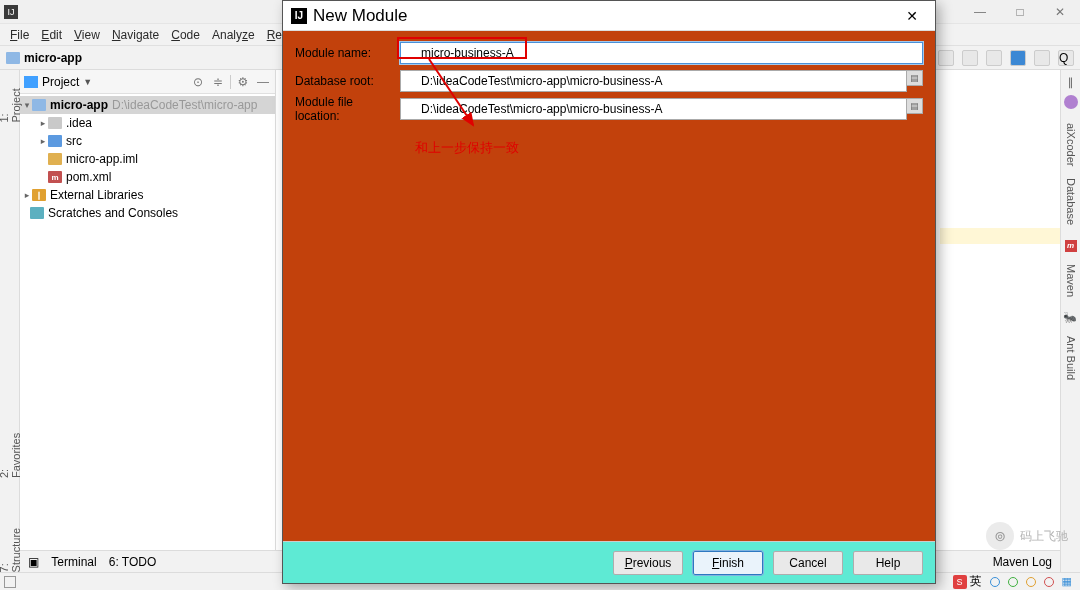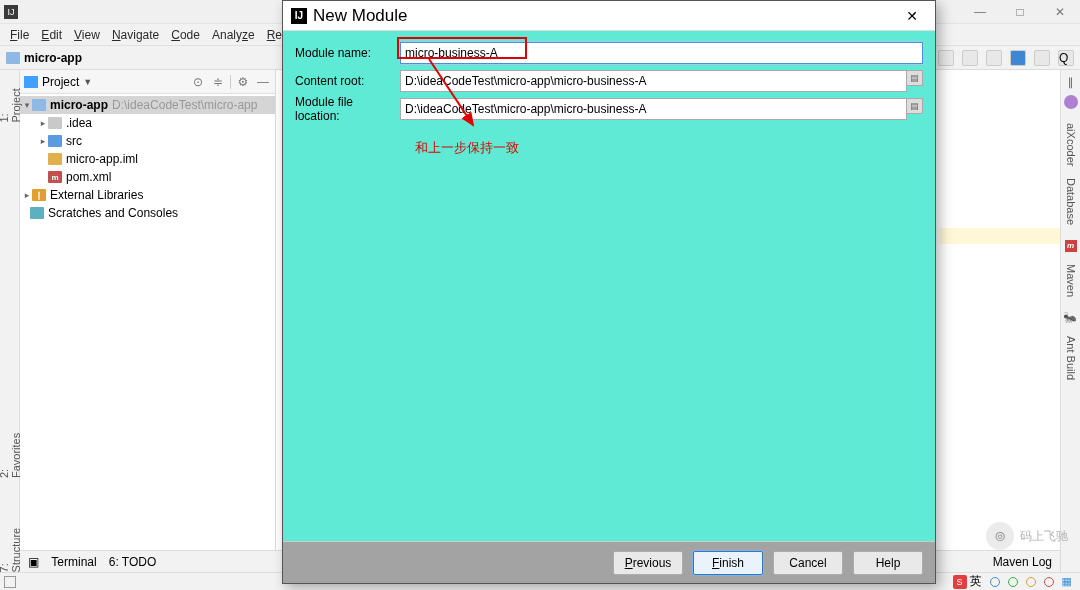--- a/index.html
+++ b/index.html
@@ -77,32 +77,32 @@
 .status .chip { display:flex; align-items:center; gap:3px; margin:0 4px; font-size:11px; }
 .status .s-ico { width:14px; height:14px; background:#e04040; border-radius:2px; color:#fff; font-size:9px; display:flex; align-items:center; justify-content:center; }
 .status .col-ico { width:10px; height:10px; border:1px solid; border-radius:50%; }
 
 
 .dialog { position:absolute; top:0; left:282px; width:654px; height:584px; background:#f0f0f0; border:1px solid #555; box-shadow:4px 4px 12px rgba(0,0,0,0.3); }
 .dlg-title { height:30px; background:#fff; border-bottom:1px solid #ddd; display:flex; align-items:center; padding:0 8px; }
 .dlg-title .ij-icon { width:16px; height:16px; background:#000; color:#fff; font-size:10px; display:flex; align-items:center; justify-content:center; margin-right:6px; font-weight:bold; }
 .dlg-title .t { flex:1; font-size:17px; }
 .dlg-title .x { width:30px; text-align:center; font-size:14px; }
-.dlg-body { padding:10px 12px; background:#5eead4; height:510px; }
+.dlg-body { padding:10px 12px; background:#c2410c; height:510px; }
 .form-row { display:flex; align-items:center; height:24px; margin-bottom:4px; }
 .form-row label { width:105px; font-size:12px; color:#000; }
-.form-row input { flex:1; height:22px; border:1px solid #aaa; padding:0 4px; font-size:12px; background:#fff; }
+.form-row input { flex:1; height:22px; border:1px solid #aaa; padding:0 20px; font-size:12px; background:#fff; }
 .form-row input.focused { border:1px solid #4a90d9; outline:1px solid #a5c8ea; }
 .form-row .browse-ico { width:16px; height:16px; margin-left:0; background:#ddd; border:1px solid #aaa; border-left:none; display:flex; align-items:center; justify-content:center; font-size:9px; color:#666; }
 .form-row .inp-wrap { flex:1; display:flex; }
 .redbox { position:absolute; border:2px solid #e00000; pointer-events:none; }
 .arrow-svg { position:absolute; pointer-events:none; }
 .anno { position:absolute; color:#e00000; font-size:13px; font-family:"Microsoft YaHei","SimSun",sans-serif; }
 
-.dlg-buttons { position:absolute; bottom:0; left:0; right:0; height:42px; border-top:1px solid #ccc; background:#a3a3a3; display:flex; align-items:center; justify-content:flex-end; padding:0 12px; gap:10px; }
+.dlg-buttons { position:absolute; bottom:0; left:0; right:0; height:42px; border-top:1px solid #ccc; background:#5eead4; display:flex; align-items:center; justify-content:flex-end; padding:0 12px; gap:10px; }
 .dlg-buttons button { min-width:70px; height:24px; border:1px solid #adadad; background:#e9e9e9; font-size:12px; border-radius:2px; padding:0 10px; cursor:pointer; }
 .dlg-buttons button.primary { border:1px solid #2e77c0; background:#eaf3fb; outline:1px solid #7fb3e0; }
 .dlg-buttons button u { text-decoration:underline; }
 
 
 .watermark { position:absolute; right:12px; bottom:40px; display:flex; align-items:center; gap:6px; opacity:0.85; }
 .watermark .wicon { width:28px; height:28px; border-radius:50%; background:#e8e8e8; display:flex; align-items:center; justify-content:center; font-size:14px; color:#888; }
 .watermark .wtxt { font-size:12px; color:#a8a8a8; font-weight:500; font-family:"Microsoft YaHei",sans-serif; }
 </style>
 </head>
@@ -252,21 +252,21 @@
     <div class="ij-icon">IJ</div>
     <span class="t">New Module</span>
     <span class="x">✕</span>
   </div>
   <div class="dlg-body">
     <div class="form-row">
       <label>Module name:</label>
       <input class="focused" value="micro-business-A" style="">
     </div>
     <div class="form-row">
-      <label>Content root:</label>
+      <label>Database root:</label>
       <div class="inp-wrap">
         <input value="D:\ideaCodeTest\micro-app\micro-business-A" style="">
         <div class="browse-ico">▤</div>
       </div>
     </div>
     <div class="form-row">
       <label>Module file location:</label>
       <div class="inp-wrap">
         <input value="D:\ideaCodeTest\micro-app\micro-business-A" style="">
         <div class="browse-ico">▤</div>

